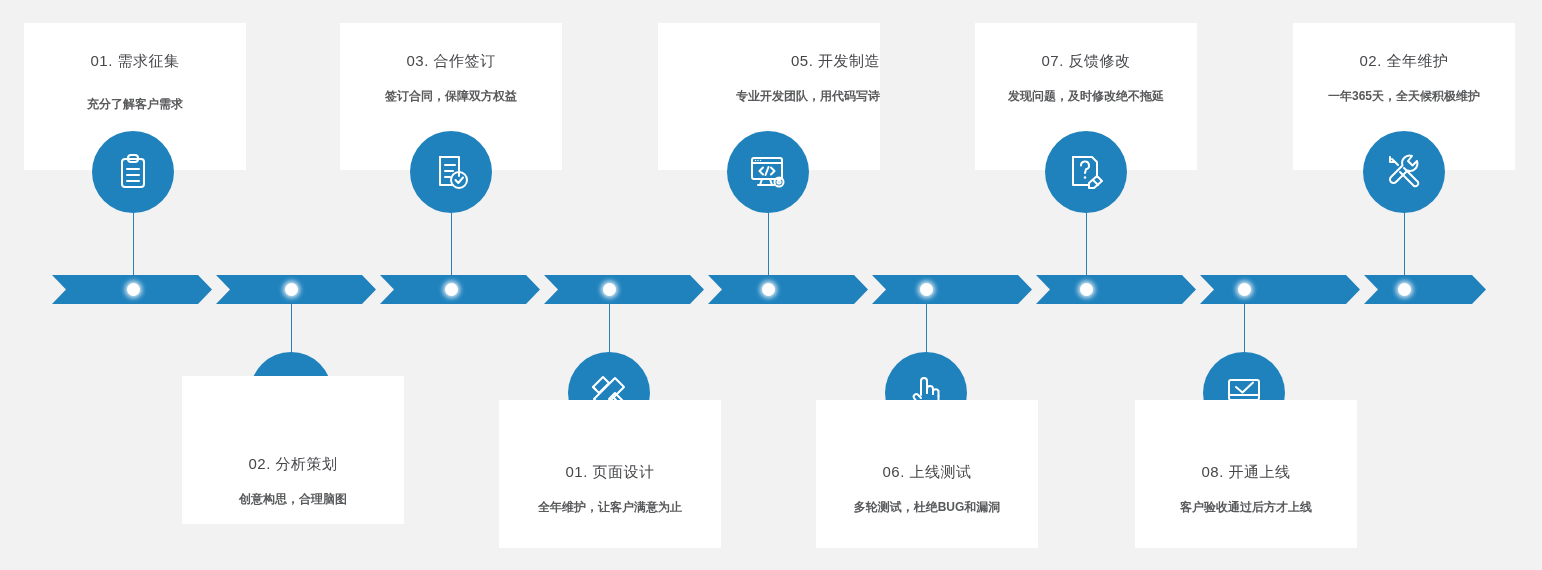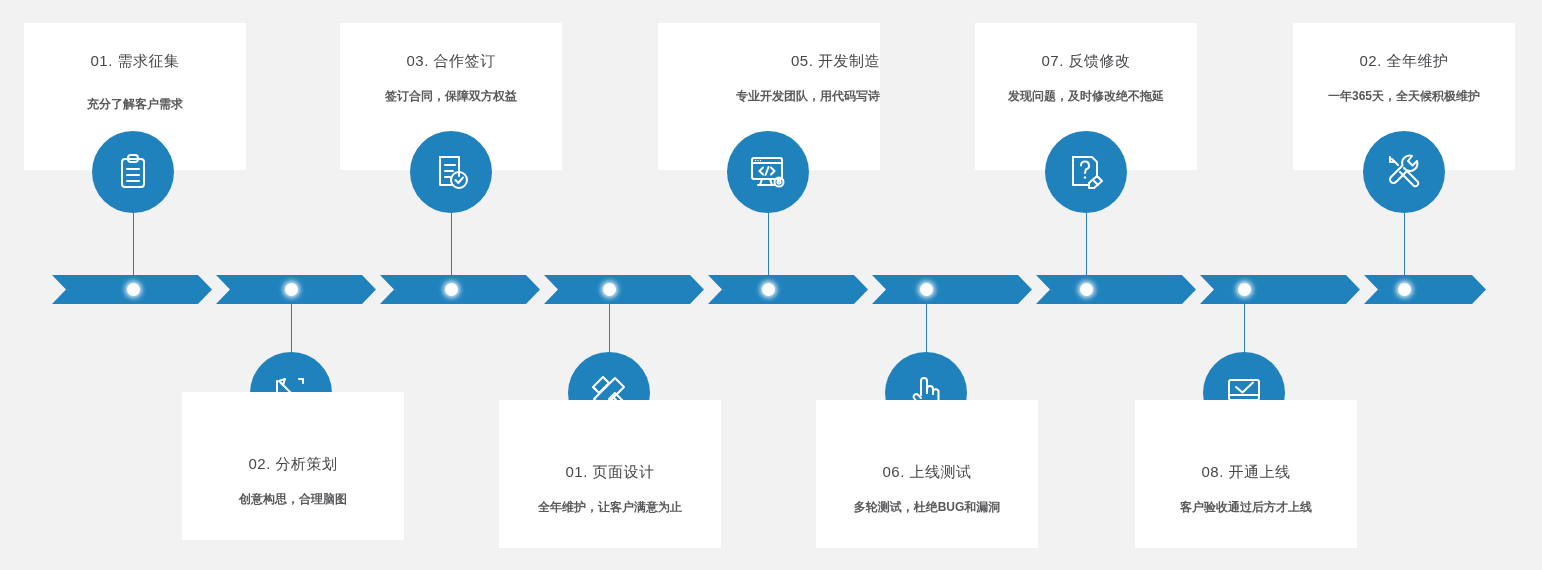--- a/index.html
+++ b/index.html
@@ -164,21 +164,21 @@
       <svg width="44" height="44" viewBox="0 0 44 44" fill="none" stroke="#ffffff" stroke-width="2" stroke-linecap="round" stroke-linejoin="round">
         <path d="M8 34 L8 10"></path>
         <path d="M8 34 L34 34"></path>
         <path d="M12 12 L31 31"></path>
         <path d="M10 10 L16 8 L14 14 Z"></path>
         <path d="M33 29 L34 35 L28 33 Z"></path>
         <path d="M30 8 L34 8 L34 12"></path>
       </svg>
     </span>
   </div>
-  <div class="card bottom" style="left:182px;top:392px;">
+  <div class="card bottom" style="left:182px;top:376px;justify-content:center;">
     <div class="title">02. 分析策划</div>
     <div class="desc">创意构思，合理脑图</div>
   </div>
 
   <div class="card top" style="left:340px;top:23px;">
     <div class="title">03. 合作签订</div>
     <div class="desc">签订合同，保障双方权益</div>
   </div>
   <div class="circle" style="left:410px;top:131px;">
     <span>

